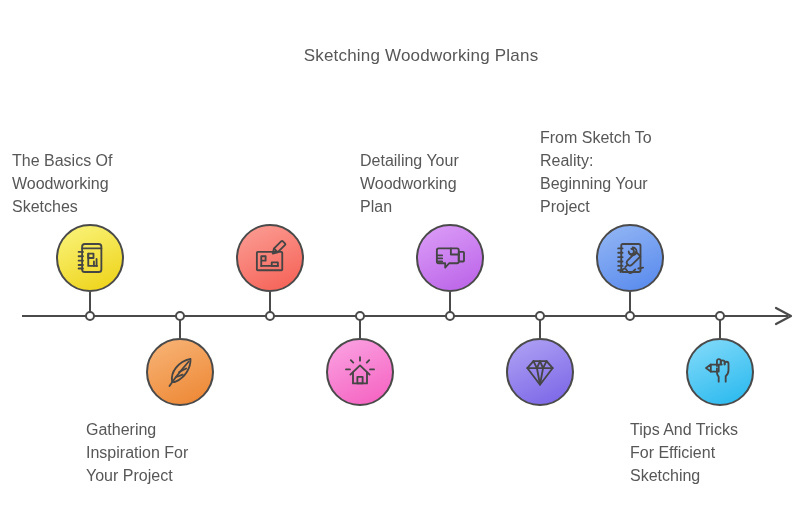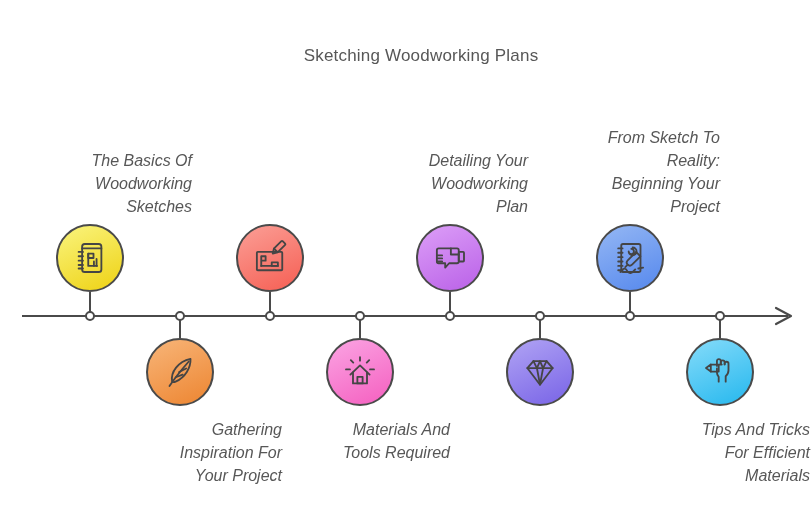--- a/index.html
+++ b/index.html
@@ -5,22 +5,22 @@
   html,body{margin:0;padding:0;background:#ffffff;}
   #stage{
     position:relative;width:812px;height:531px;background:#ffffff;overflow:hidden;
     font-family:"Liberation Sans","DejaVu Sans",sans-serif;color:#575757;padding-left:30px;
   }
   .title{
     position:absolute;left:0;right:0;top:46px;text-align:center;
     font-size:17px;letter-spacing:.2px;color:#575757;
   }
   .step-label{
-    position:absolute;width:180px;text-align:right;font-size:16px;line-height:23px;
-    color:#575757;white-space:pre-line;font-style:italic;
+    position:absolute;width:180px;text-align:left;font-size:16px;line-height:23px;
+    color:#575757;white-space:pre-line;
   }
   .step-label.top{bottom:313px;}
   .step-label.bottom{top:418px;}
   .circle{
     position:absolute;width:68px;height:68px;border-radius:50%;
     border:2.5px solid #4a4a4a;box-sizing:border-box;
     display:flex;align-items:center;justify-content:center;
   }
   .circle.toprow{top:224px;}
   .circle.bottomrow{top:338px;}
@@ -57,21 +57,21 @@
     <svg class="icon" width="42" height="42" viewBox="0 0 48 48">
       <rect x="15" y="8" width="22" height="32" rx="3"></rect>
       <path d="M15 13 H37"></path>
       <path d="M11 17 h5 M11 22 h5 M11 27 h5 M11 32 h5 M11 36 h5"></path>
       <path d="M22 19 h6 v5 h-6 z"></path>
       <path d="M22 19 V33 H32"></path>
       <path d="M28.5 28 v5 M31.5 25 v8"></path>
     </svg>
   </div>
 
-  <div class="step-label bottom" style="left:102px">Gathering
+  <div class="step-label bottom" style="left:86px">Gathering
 Inspiration For
 Your Project</div>
   <div class="connector" style="left:179px;top:316px;height:22px"></div>
   <div class="node" style="left:175px"></div>
   <div class="circle bottomrow" style="left: 146px; background: linear-gradient(155deg, rgb(246, 174, 110) 15%, rgb(238, 138, 56) 90%);">
     <svg class="icon" width="42" height="42" viewBox="0 0 48 48">
       <path d="M15 35 C13 24 22 12 36 9 C36.5 19 30 30 19 35 C17.5 35.7 15.8 35.8 15 35 Z"></path>
       <path d="M12 40 C18 31 27 20 34 12"></path>
       <path d="M19 30 l8 -3 M23 24 l8 -4"></path>
     </svg>
@@ -85,34 +85,32 @@
       <path d="M14 22 v11 M14 22 h5 M14 27 h5 M19 22 v5"></path>
       <rect x="26" y="29" width="7" height="4"></rect>
       <path d="M14 33 h19"></path>
       <g transform="rotate(45 33.5 12.5)">
         <rect x="30.5" y="3.5" width="6" height="13" rx="1"></rect>
         <path d="M30.5 16.5 L33.5 21.5 L36.5 16.5"></path>
       </g>
     </svg>
   </div>
 
-  <div class="step-label bottom" style="left:270px">Materials And
-Tools Required</div>
   <div class="connector" style="left:359px;top:316px;height:22px"></div>
   <div class="node" style="left:355px"></div>
   <div class="circle bottomrow" style="left: 326px; background: linear-gradient(155deg, rgb(250, 154, 222) 15%, rgb(245, 102, 195) 90%);">
     <svg class="icon" width="42" height="42" viewBox="0 0 48 48">
       <path d="M13 27 L24 16.5 L35 27"></path>
       <path d="M16 24.5 V37 H32 V24.5"></path>
       <rect x="21" y="29.5" width="6" height="7.5"></rect>
       <path d="M24 7 v4 M13.5 10.5 l2.8 2.8 M34.5 10.5 l-2.8 2.8 M8 21 h4.5 M35.5 21 H40"></path>
     </svg>
   </div>
 
-  <div class="step-label top" style="left:348px">Detailing Your
+  <div class="step-label top" style="left:360px">Detailing Your
 Woodworking
 Plan</div>
   <div class="connector" style="left:449px;top:292px;height:24px"></div>
   <div class="node" style="left:445px"></div>
   <div class="circle toprow" style="left: 416px; background: linear-gradient(155deg, rgb(215, 149, 245) 15%, rgb(189, 103, 233) 90%);">
     <svg class="icon" width="42" height="42" viewBox="0 0 48 48">
       <path d="M11 13 h21 a2 2 0 0 1 2 2 v13 a2 2 0 0 1 -2 2 h-9 l-4.5 5 v-5 H11 a2 2 0 0 1 -2 -2 V15 a2 2 0 0 1 2 -2 z"></path>
       <rect x="34" y="17" width="6" height="11" rx="1"></rect>
       <path d="M9 21 h6 M9 24.5 h6 M9 28 h6"></path>
       <path d="M25 13 v7 M25 20 h9"></path>
@@ -144,21 +142,21 @@
       <g transform="rotate(45 26 27)">
         <path d="M22.5 16.5 h7 v13.5 a3.5 3.5 0 0 1 -7 0 z"></path>
         <path d="M26 33.5 v4"></path>
       </g>
       <path d="M13 40 c3 -5 6 -5 8 -1 c2 3.5 5 3 9 -2 M33.5 36 l5.5 -1"></path>
     </svg>
   </div>
 
   <div class="step-label bottom" style="left:630px">Tips And Tricks
 For Efficient
-Materials</div>
+Sketching</div>
   <div class="connector" style="left:719px;top:316px;height:22px"></div>
   <div class="node" style="left:715px"></div>
   <div class="circle bottomrow" style="left: 686px; background: linear-gradient(155deg, rgb(119, 214, 248) 15%, rgb(47, 187, 239) 90%);">
     <svg class="icon" width="42" height="42" viewBox="0 0 48 48">
       <path d="M8 19.5 L13.5 15.5 V23.5 Z"></path>
       <path d="M13.5 15.5 H26 M13.5 23.5 H22 M22.5 15.5 V23.5"></path>
       <path d="M20.5 17 V11.5 a2.2 2.2 0 0 1 4.4 0 V15"></path>
       <path d="M24.9 14.5 V13 a2.2 2.2 0 0 1 4.4 0 v2"></path>
       <path d="M29.3 15.5 V14.5 a2.2 2.2 0 0 1 4.4 0 v7.5 c0 3 -1.2 5.2 -3.2 6.8 V35"></path>
       <path d="M22.5 35 v-5.5 c-1.3 -1.4 -2 -2.8 -2 -4.8 V20"></path>

